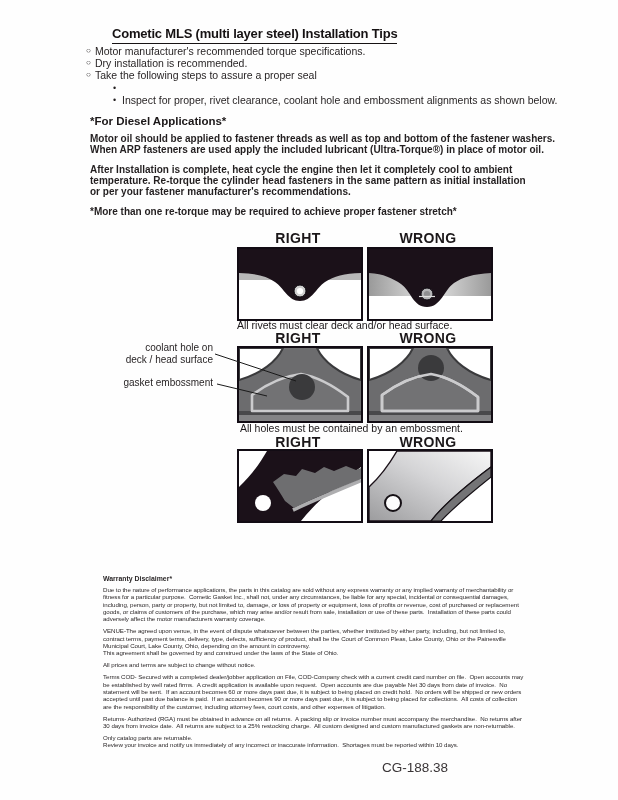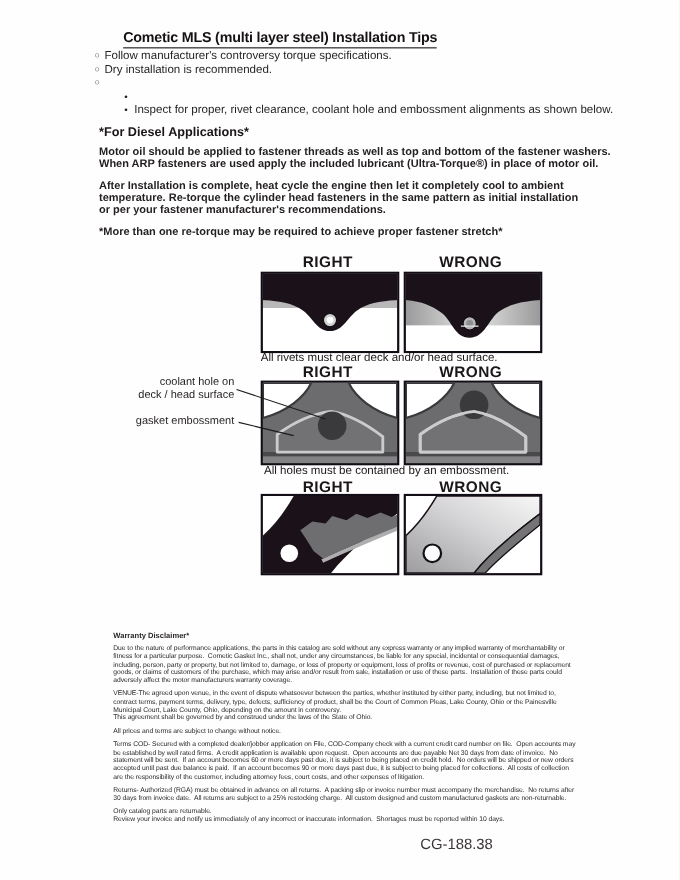--- a/index.html
+++ b/index.html
@@ -36,28 +36,29 @@
 </head>
 <body>
 
 <div class="page">
 
   <div class="abs doc-title">Cometic MLS (multi layer steel) Installation Tips</div>
 
   <div class="abs bullets">
     <div class="bullet-row">
       <span class="marker">○</span>
-      <span>Follow manufacturer's controversy torque specifications.</span>
+      <span>Motor manufacturer's recommended torque specifications.</span>
     </div>
     <div class="bullet-row">
       <span class="marker">○</span>
       <span>Dry installation is recommended.</span>
     </div>
     <div class="bullet-row">
       <span class="marker">○</span>
+      <span>Take the following steps to assure a proper seal</span>
     </div>
     <div class="bullet-row sub">
       <span class="marker">•</span>
     </div>
     <div class="bullet-row sub">
       <span class="marker">•</span>
       <span>Inspect for proper, rivet clearance, coolant hole and embossment alignments as shown below.</span>
     </div>
   </div>
 

